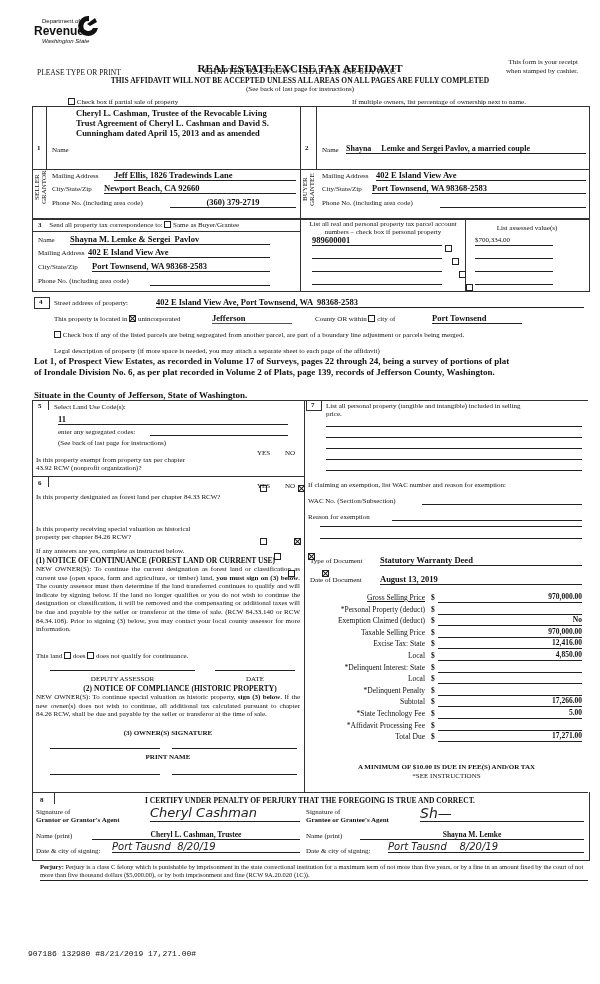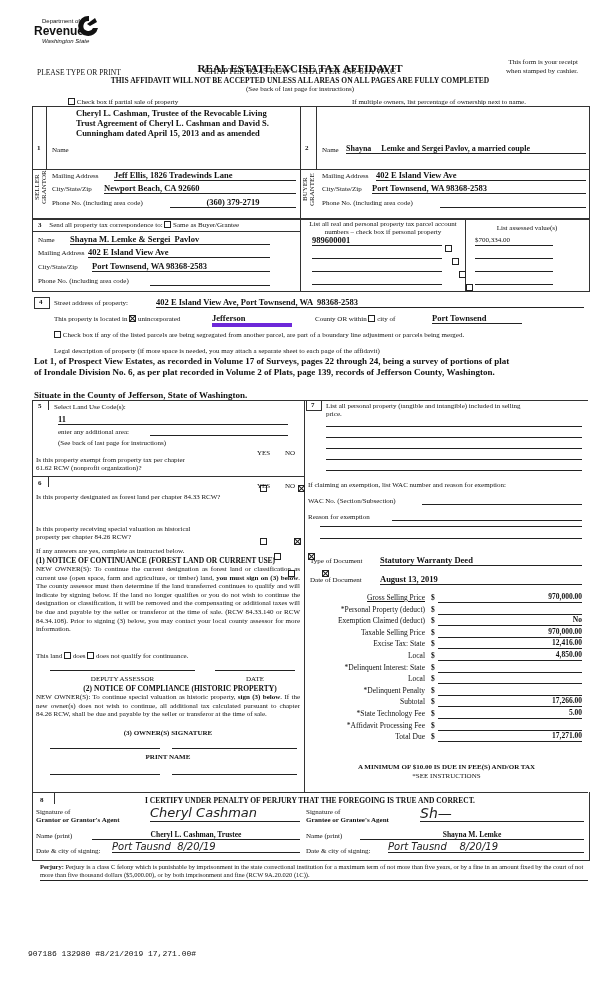--- a/index.html
+++ b/index.html
@@ -121,21 +121,21 @@
 <div class="box" style="left:34px;top:297px;width:14px;height:10px;"></div>
 <div class="secnum" style="left:39px;top:298px;">4</div>
 <div class="abs sm" style="left:54px;top:299px;">Street address of property:</div>
 <div class="abs fill" style="left:156px;top:297px;width:428px;border-bottom:1px solid #222;white-space:pre;">402 E Island View Ave, Port Townsend, WA  98368-2583</div>
 
 <div class="abs sm" style="left:54px;top:315px;">
   <span>This property is located in</span>
   <span class="cb x"></span>
   <span>unincorporated</span>
 </div>
-<div class="abs fill" style="left:212px;top:313px;width:80px;border-bottom:4px solid #6d28d9;">Jefferson</div>
+<div class="abs fill" style="left:212px;top:313px;width:80px;border-bottom:1px solid #6d28d9;">Jefferson</div>
 <div class="abs sm" style="left:315px;top:315px;">
   <span>County OR  within</span>
   <span class="cb"></span>
   <span>city of</span>
 </div>
 <div class="abs fill" style="left:432px;top:313px;width:90px;border-bottom:1px solid #222;">Port Townsend</div>
 
 <div class="abs sm" style="left:54px;top:331px;">
   <span class="cb"></span>
   <span>Check box if any of the listed parcels are being segregated from another parcel, are part of a boundary line adjustment or parcels being merged.</span>
@@ -149,28 +149,28 @@
 <div class="abs" style="left:32px;top:400px;width:556px;height:1px;background:#333;"></div>
 <div class="abs" style="left:304px;top:400px;width:1px;height:392px;background:#333;"></div>
 <div class="abs" style="left:32px;top:400px;width:1px;height:392px;background:#333;"></div>
 <div class="abs" style="left:32px;top:476px;width:272px;height:1px;background:#333;"></div>
 <div class="abs" style="left:32px;top:792px;width:556px;height:1px;background:#333;"></div>
 
 <div class="secnum" style="left:38px;top:402px;">5</div>
 <div class="abs" style="left:48px;top:400px;width:1px;height:10px;background:#333;"></div>
 <div class="abs sm" style="left:54px;top:403px;">Select Land Use Code(s):</div>
 <div class="abs fill" style="left:58px;top:414px;width:230px;border-bottom:1px solid #222;">11</div>
-<div class="abs sm" style="left:58px;top:428px;">enter any additional area:</div>
+<div class="abs sm" style="left:58px;top:428px;">enter any segregated codes:</div>
 <div class="abs" style="left:150px;top:427px;width:138px;height:8px;border-bottom:1px solid #222;"></div>
 <div class="abs sm" style="left:58px;top:439px;">(See back of last page for instructions)</div>
 <div class="abs sm" style="left:257px;top:449px;">YES</div>
 <div class="abs sm" style="left:285px;top:449px;">NO</div>
 <div class="abs sm" style="left:36px;top:456px;">
   <div>Is this property exempt from property tax per chapter</div>
-  <div>61.62 RCW (nonprofit organization)?</div>
+  <div>43.92 RCW (nonprofit organization)?</div>
 </div>
 <span class="cb abs" style="left:260px;top:459px;"></span>
 <span class="cb abs x" style="left:287px;top:459px;"></span>
 
 <div class="secnum" style="left:38px;top:479px;">6</div>
 <div class="abs" style="left:48px;top:477px;width:1px;height:10px;background:#333;"></div>
 <div class="abs sm" style="left:257px;top:482px;">YES</div>
 <div class="abs sm" style="left:285px;top:482px;">NO</div>
 <div id="s6-questions"><div class="abs sm" style="left: 36px; top: 493px; width: 215px;">
       <div>Is this property designated as forest land per chapter 84.33 RCW?</div>

